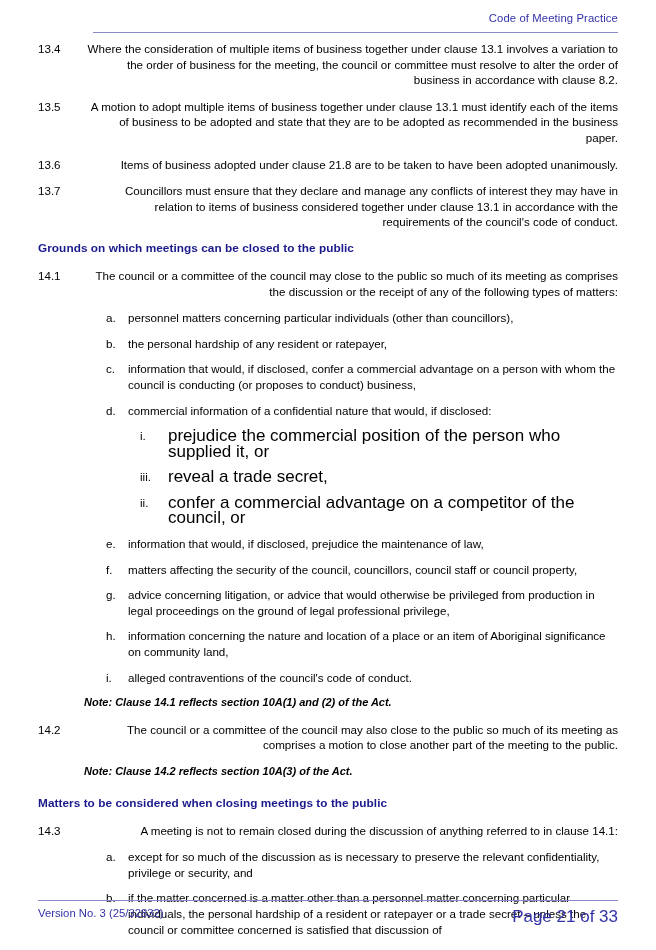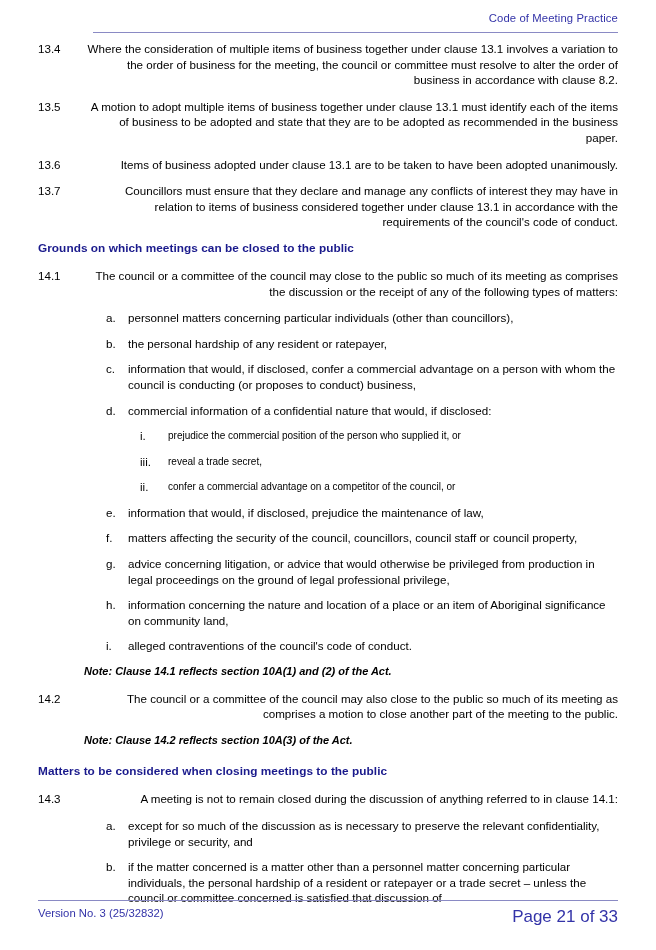--- a/index.html
+++ b/index.html
@@ -103,21 +103,21 @@
     padding-left: 102px;
   }
   .roman-marker {
     flex: 0 0 28px;
     font-size: 11.6px;
     line-height: 15.6px;
     text-align: left;
   }
   .roman-text {
     flex: 1 1 auto;
-    font-size: 10px;
+    font-size: 17px;
     line-height: 15.6px;
   }
 
   
   .note {
     margin: 0 0 11px 46px;
     font-size: 11px;
     line-height: 15.6px;
     font-weight: bold;
     font-style: italic;
@@ -206,21 +206,21 @@
       <div class="clause-body">Where the consideration of multiple items of business together under clause 13.1 involves a variation to the order of business for the meeting, the council or committee must resolve to alter the order of business in accordance with clause 8.2.</div>
     </div>
 
     <div class="clause">
       <div class="clause-num">13.5</div>
       <div class="clause-body">A motion to adopt multiple items of business together under clause 13.1 must identify each of the items of business to be adopted and state that they are to be adopted as recommended in the business paper.</div>
     </div>
 
     <div class="clause">
       <div class="clause-num">13.6</div>
-      <div class="clause-body">Items of business adopted under clause 13.1 are to be taken to have been adopted unanimously.</div>
+      <div class="clause-body">Items of business adopted under clause 21.8 are to be taken to have been adopted unanimously.</div>
     </div>
 
     <div class="clause">
       <div class="clause-num">13.7</div>
       <div class="clause-body">Councillors must ensure that they declare and manage any conflicts of interest they may have in relation to items of business considered together under clause 13.1 in accordance with the requirements of the council's code of conduct.</div>
     </div>
 
 
     <div class="sub-heading">Grounds on which meetings can be closed to the public</div>
 

